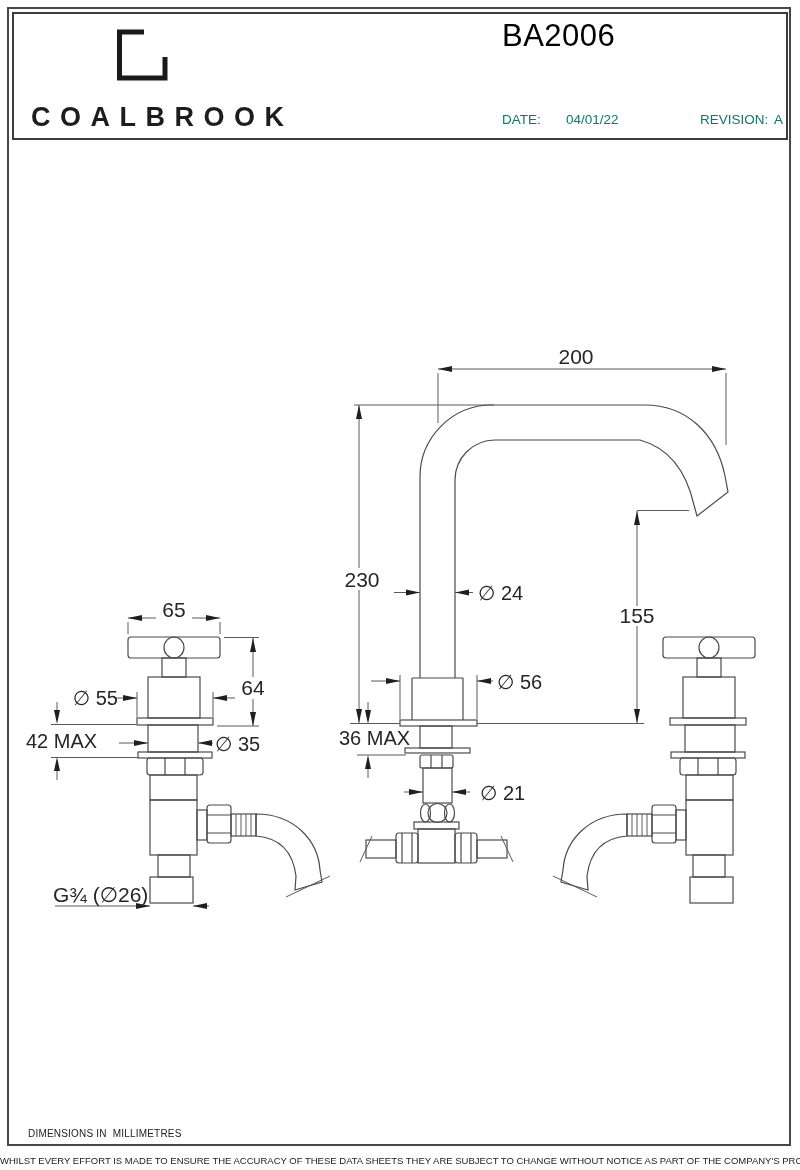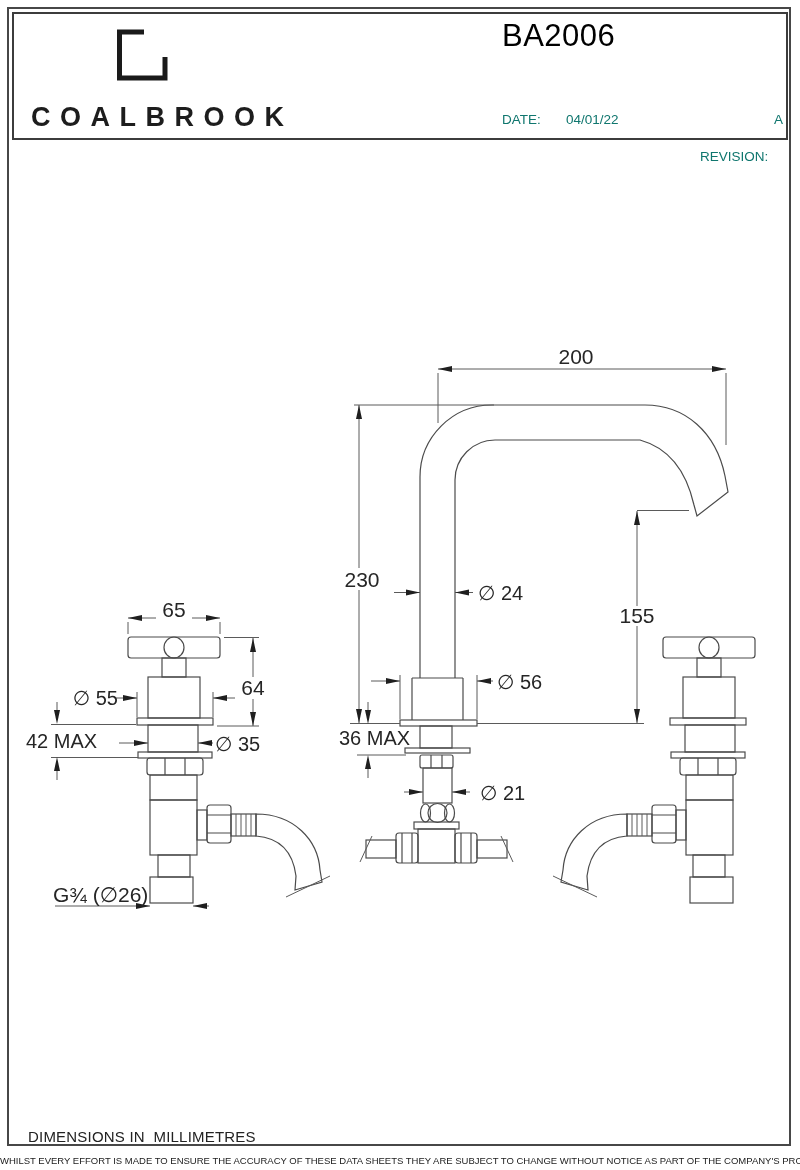--- a/index.html
+++ b/index.html
@@ -6,24 +6,24 @@
   body{width:800px;height:1170px;position:relative;font-family:"Liberation Sans",sans-serif;overflow:hidden;}
   .sheet-border{position:absolute;left:7px;top:7px;width:784px;height:1139px;border:2px solid #474747;box-sizing:border-box;}
   .title-block{position:absolute;left:12px;top:12px;width:776px;height:128px;border:2px solid #3c3c3c;box-sizing:border-box;}
   .logo{position:absolute;left:100px;top:14px;width:62px;height:58px;}
   .brand{position:absolute;left:17px;top:88px;font-size:27px;font-weight:bold;letter-spacing:9.5px;color:#1d1d1d;white-space:nowrap;}
   .prod-code{position:absolute;left:488px;top:4px;font-size:31px;color:#000000;letter-spacing:0.5px;}
   .prod-name{position:absolute;left:488px;top:50px;font-size:16.5px;color:#2a2a2a;letter-spacing:0.4px;white-space:nowrap;}
   .meta-row{position:absolute;left:488px;top:98px;width:278px;font-size:13.5px;color:#0f766e;}
   .meta-row .lbl{display:inline-block;}
   .date-val{position:absolute;left:64px;top:0;}
-  .rev-lbl{position:absolute;left:198px;top:0;margin-top:37px;}
+  .rev-lbl{position:absolute;left:198px;top:0;}
   .rev-val{position:absolute;left:272px;top:0;}
   .drawing-svg{position:absolute;left:0;top:0;}
-  .units-note{position:absolute;left:28px;top:1128px;font-size:15px;color:#222;white-space:pre;letter-spacing:0.2px;}
+  .units-note{position:absolute;left:28px;top:1128px;font-size:10px;color:#222;white-space:pre;letter-spacing:0.2px;}
   .disclaimer{position:absolute;left:0;top:1155px;width:800px;text-align:center;font-size:9.5px;color:#1b1b1b;white-space:nowrap;}
   text.dim{font-family:"Liberation Sans",sans-serif;fill:#262626;}
   .ln{stroke:#4b4b4b;stroke-width:1.2;fill:none;}
   .dl{stroke:#5a5a5a;stroke-width:1;fill:none;}
   .ar{fill:#1f1f1f;stroke:none;}
 </style>
 </head>
 <body>
 
 <div class="sheet-border"></div>

